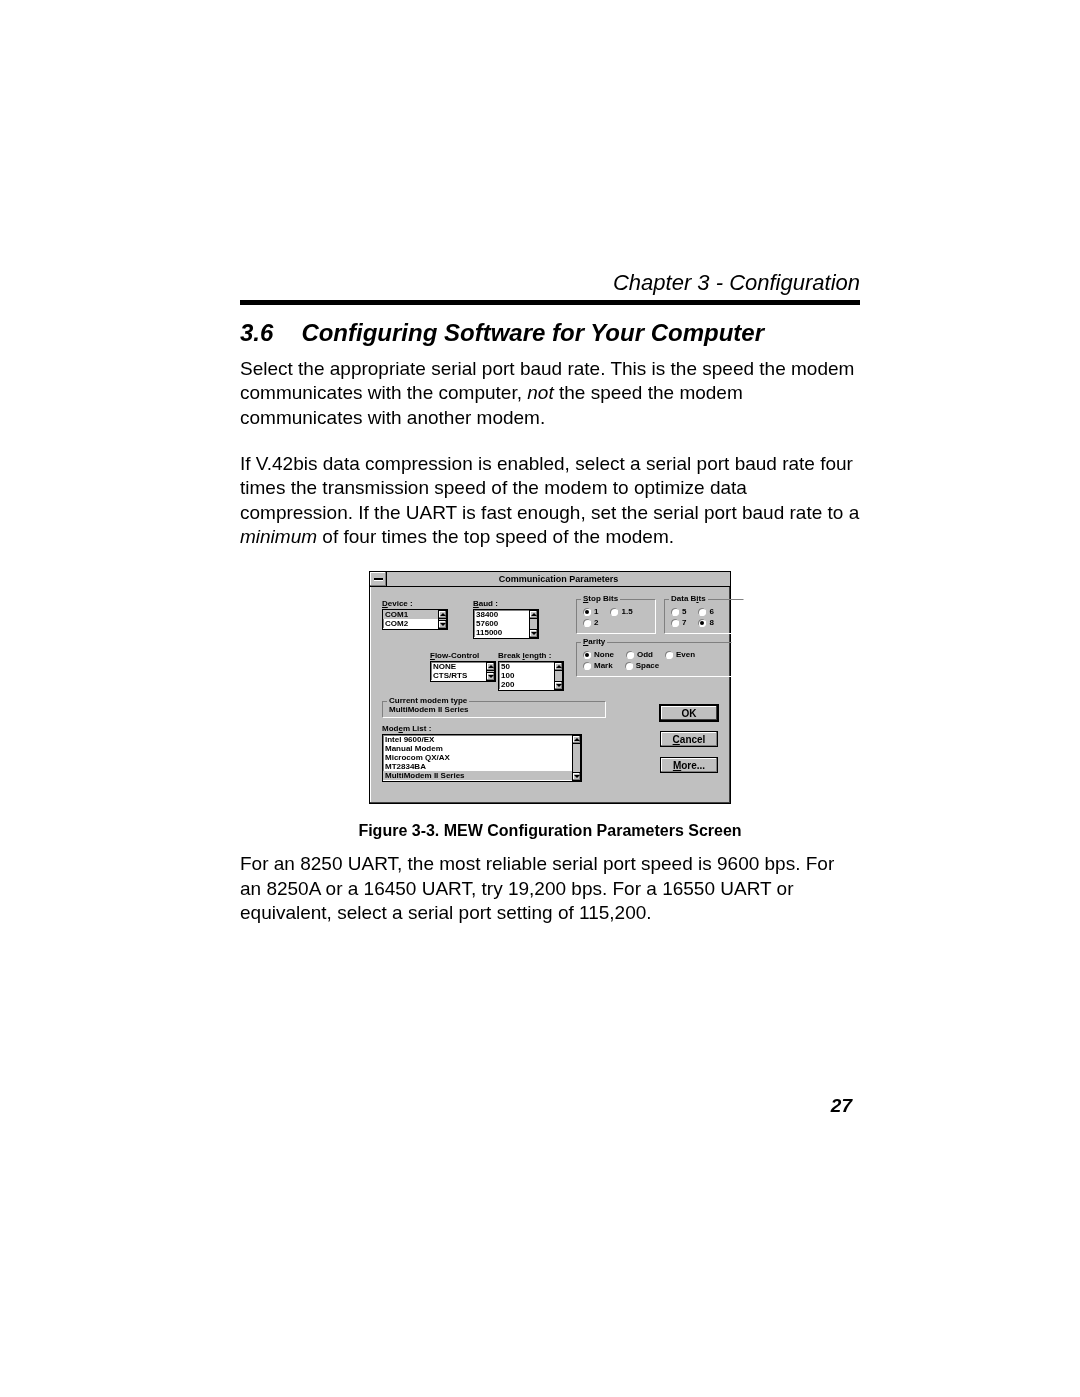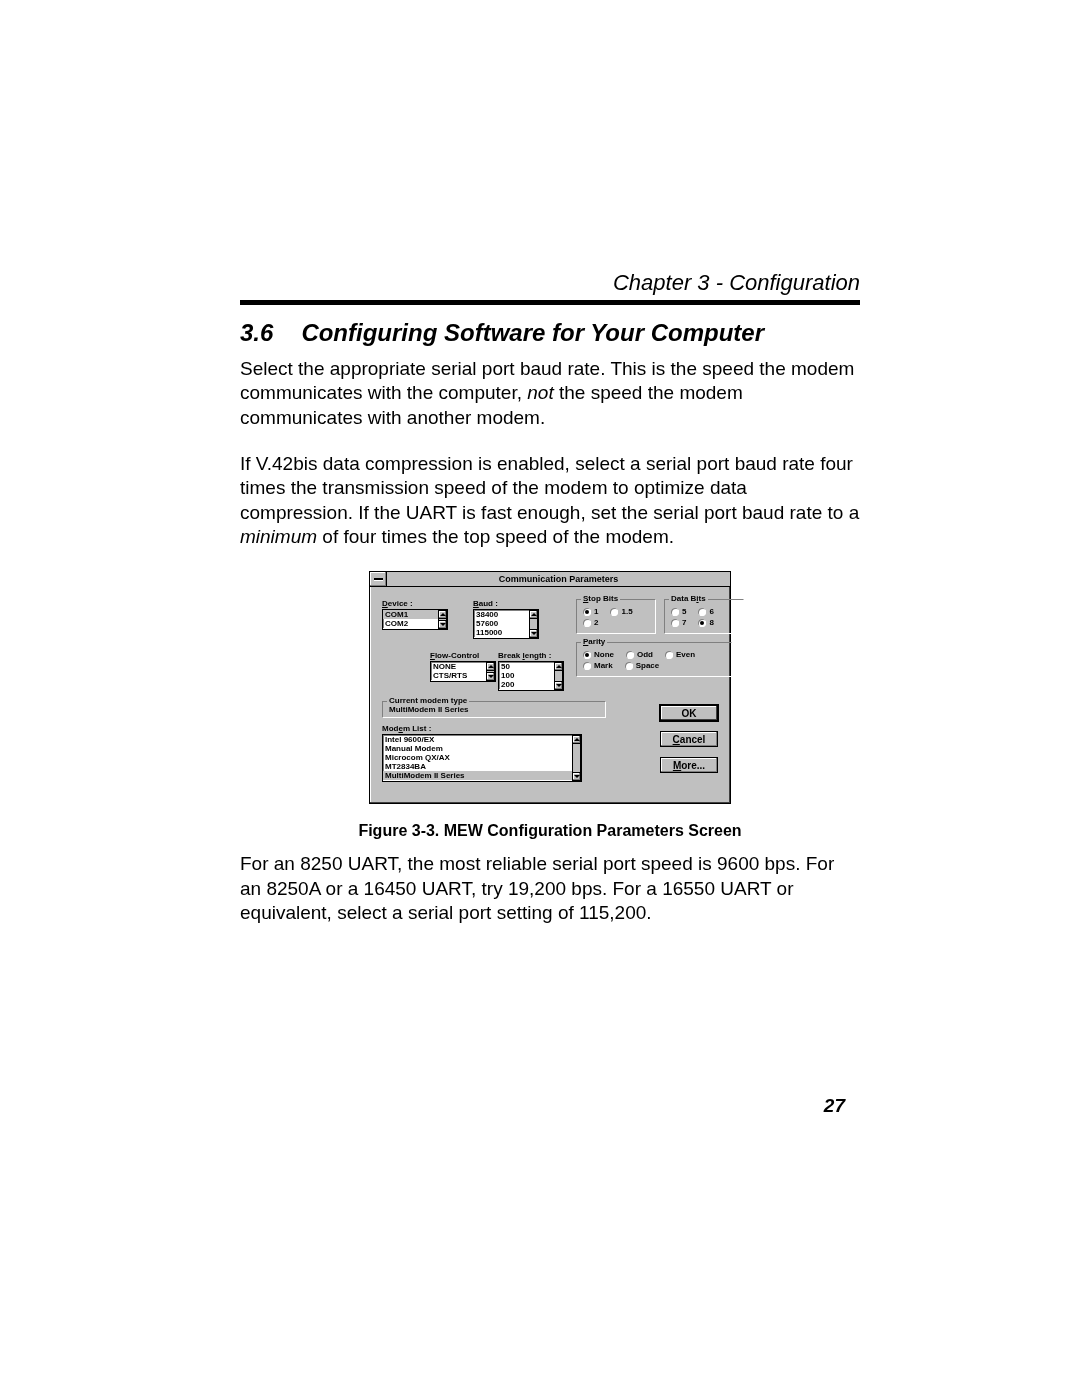--- a/index.html
+++ b/index.html
@@ -142,21 +142,21 @@
     display:flex; align-items:center; justify-content:center;
     margin-bottom:10px;
   }
   .btn3d.default { box-shadow: inset -1px -1px 0 #404040, inset 1px 1px 0 #fff, 0 0 0 1px #000; }
   .caption {
     text-align:center; font-weight:bold; font-size:16px;
     margin-bottom:12px;
   }
   .page-num {
     position:absolute;
-    right:235px;
+    right:228px;
     bottom:280px;
     font-style:italic; font-weight:bold; font-size:19px;text-align:center;
   }
 </style>
 </head>
 <body>
 
 <div class="page">
 
   <div class="chapter-header">Chapter 3 - Configuration</div>

